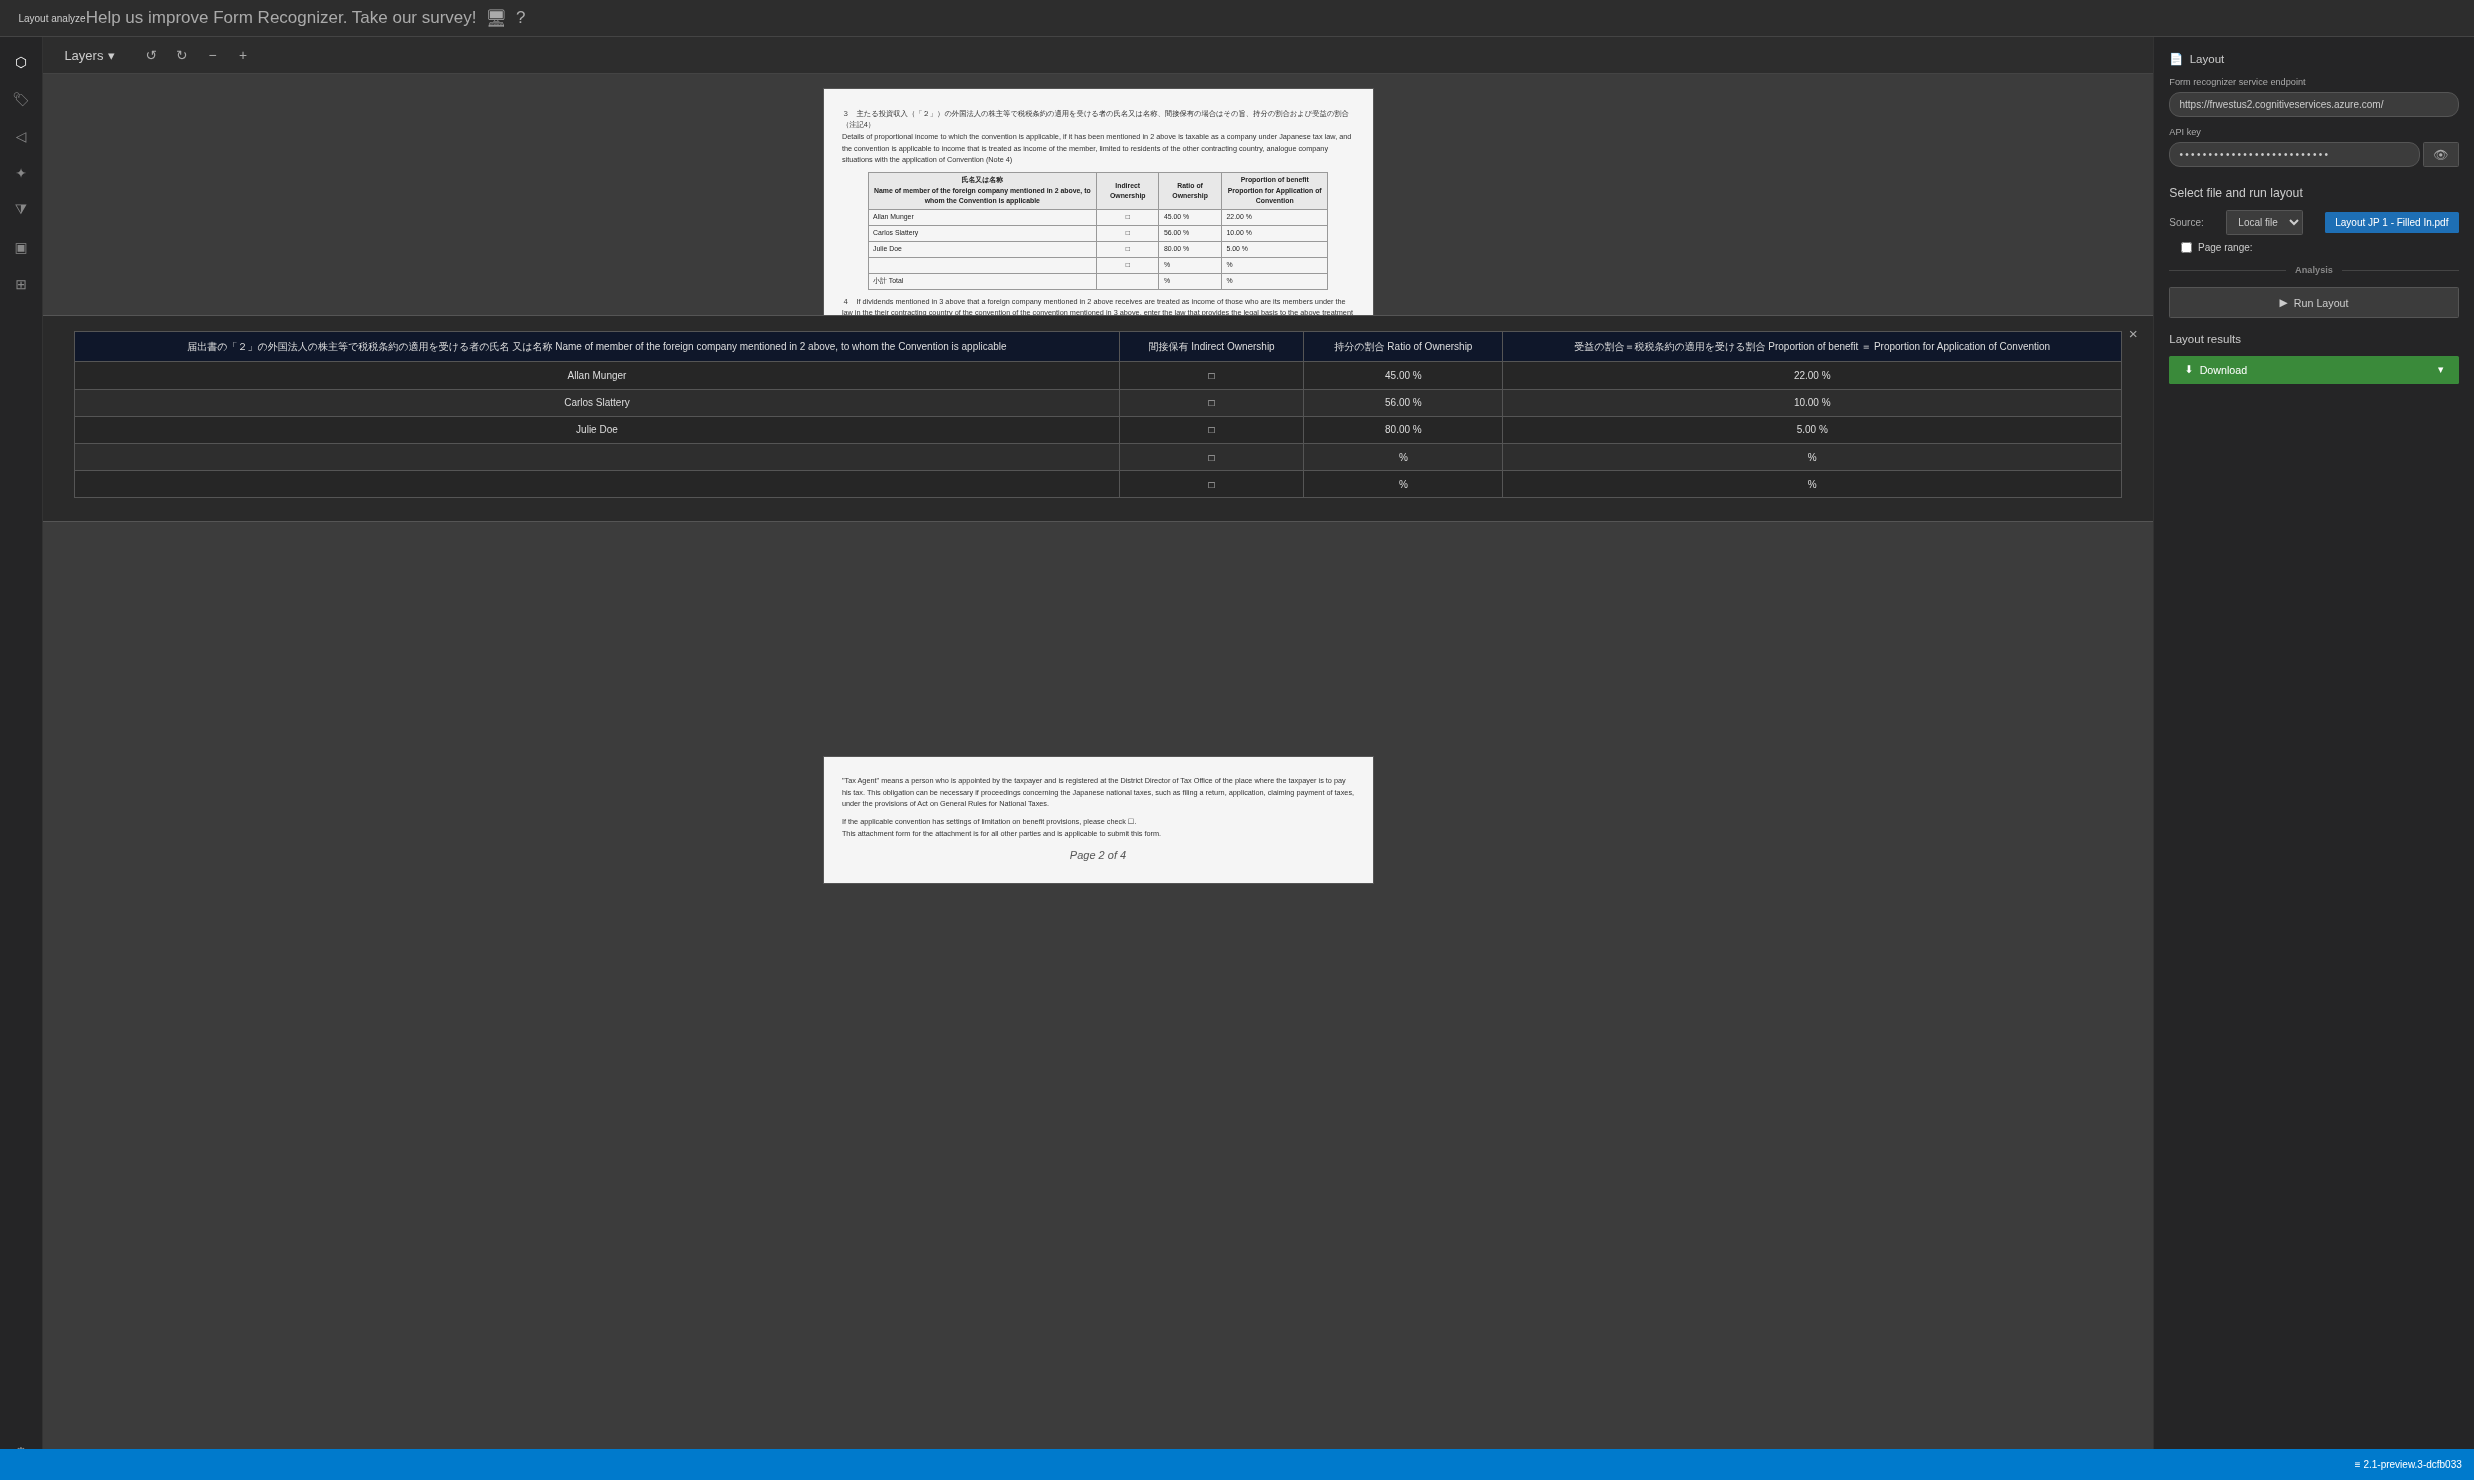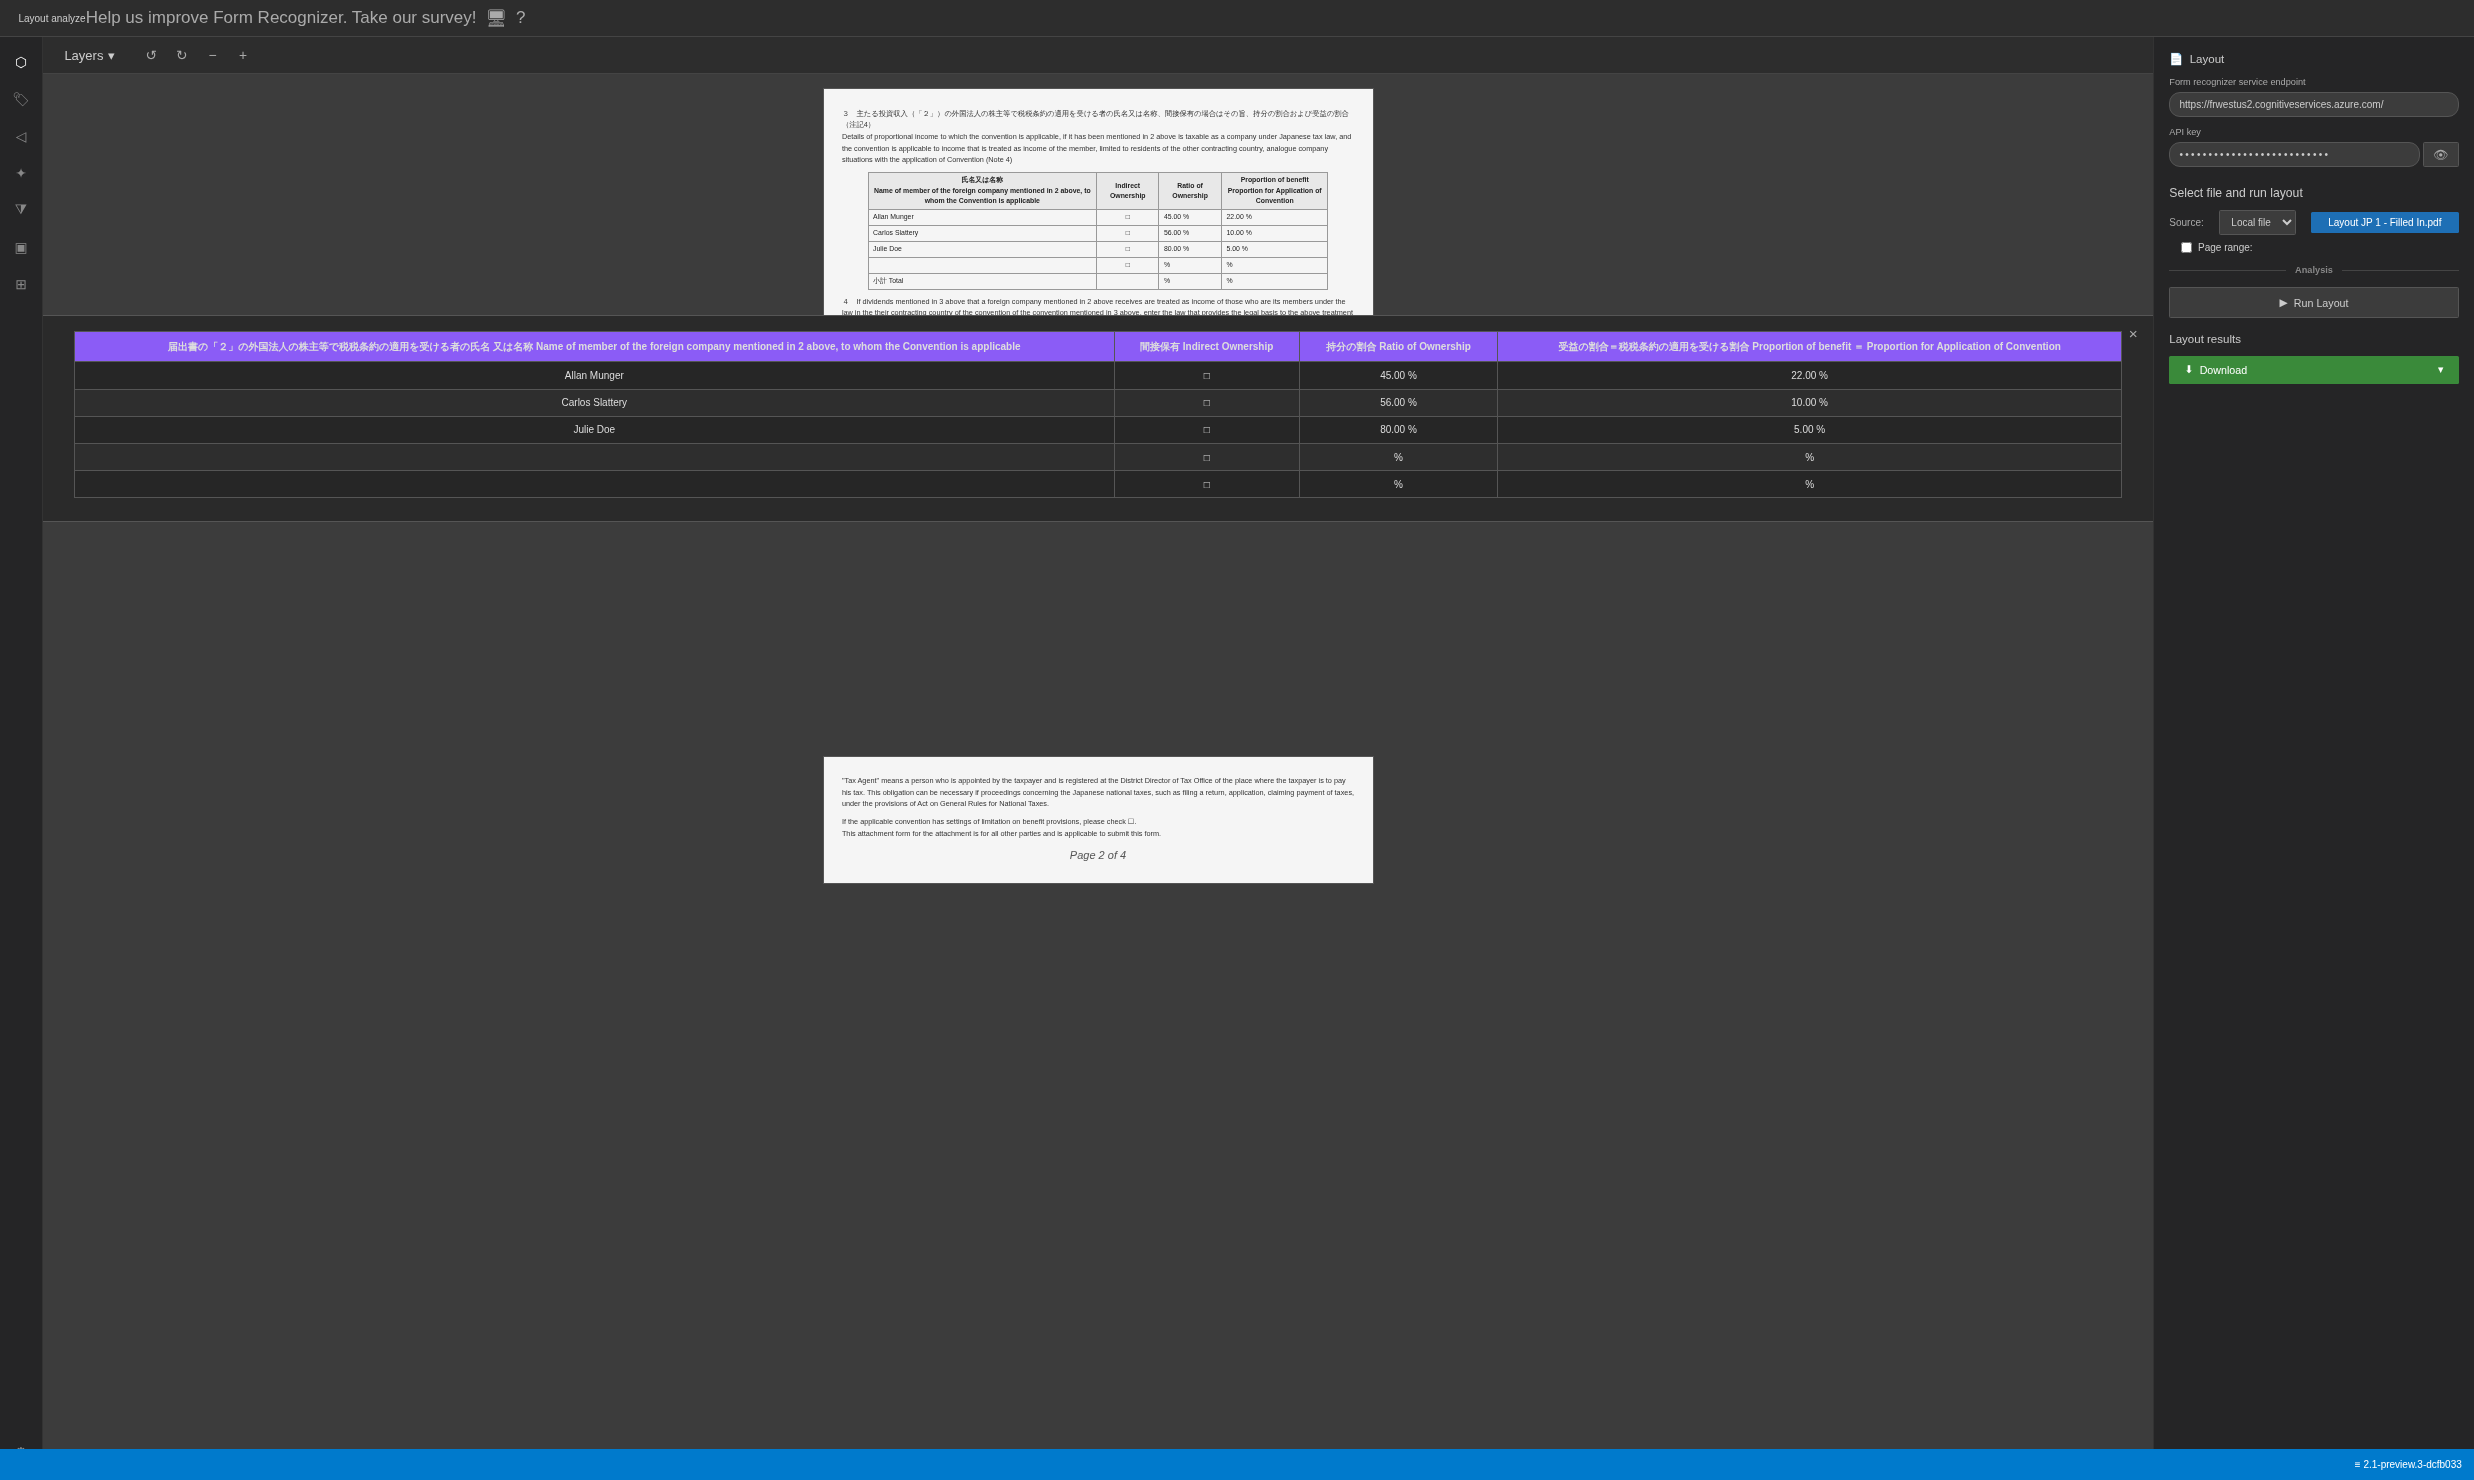--- a/index.html
+++ b/index.html
@@ -76,21 +76,21 @@
     .popup-close {
       position: absolute; top: 9.2px; right: 15.3px;
       background: none; border: none; color: #aaa; font-size: 15.3px; cursor: pointer;
     }
     .popup-table {
       width: 100%; border-collapse: collapse; color: #ddd; font-size: 10px;
     }
     .popup-table th, .popup-table td {
       border: 0.8px solid #555; padding: 7.6px 10.7px; text-align: center;
     }
-    .popup-table th { background: #8b5cf6; font-weight: 700; }
+    .popup-table th { background: #0f172a; font-weight: 400; }
     .popup-table td.left-col { text-align: center; max-width: 306px; }
     .popup-table tr:nth-child(even) td { background: #2e2e2e; }
     .popup-table tr:nth-child(odd) td { background: #262626; }
 
     
     #right-panel {
       position: fixed; top: 37px; right: 0; bottom: 31px; width: 321px;
       background: #252526; border-left: 0.8px solid #333;
       overflow-y: auto; padding: 15.3px; z-index: 100;
     }
@@ -102,21 +102,21 @@
       width: 100%; background: #3c3c3c; border: 0.8px solid #555; color: #ccc;
       padding: 6.1px 9.2px; font-size: 10px; border-radius: 11px; outline: none;
     }
     .api-key-row { display: flex; gap: 3.1px; }
     .api-key-row .panel-input { flex: 1; letter-spacing: 2.3px; }
     .eye-btn {
       background: #3c3c3c; border: 0.8px solid #555; color: #aaa;
       padding: 0 9.2px; cursor: pointer; border-radius: 1.5px; font-size: 12.2px;
     }
     .section-title-lg { color: #ccc; font-size: 12.2px; margin-top: 18.4px; margin-bottom: 10.7px; }
-    .source-row { display: flex; gap: 15px; align-items: center; margin-bottom: 7.6px; }
+    .source-row { display: flex; gap: 22px; align-items: center; margin-bottom: 7.6px; }
     .source-label { color: #aaa; font-size: 10px; white-space: nowrap; }
     .source-select {
       background: #3c3c3c; border: 0.8px solid #555; color: #ccc;
       padding: 4.6px 7.6px; font-size: 10px; border-radius: 1.5px; cursor: pointer;
     }
     .file-name-display {
       background: #1e6fb5; color: #fff; padding: 4.6px 9.2px;
       font-size: 10px; border-radius: 1.5px; flex: 1; text-align: center;
     }
     .page-range-row { display: flex; align-items: center; gap: 6.1px; margin-bottom: 12.2px; padding-left: 12px; }

